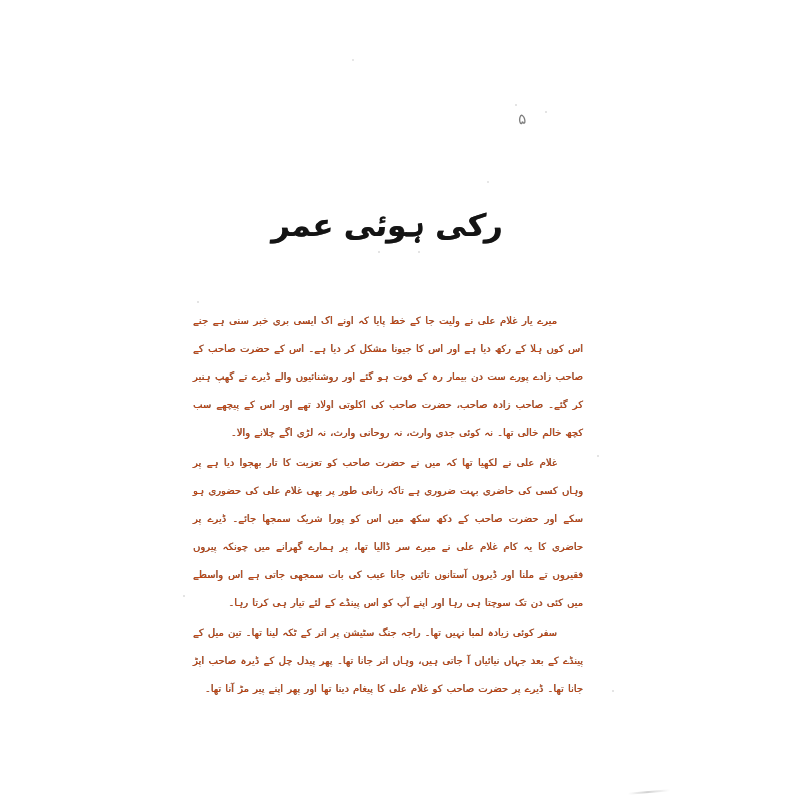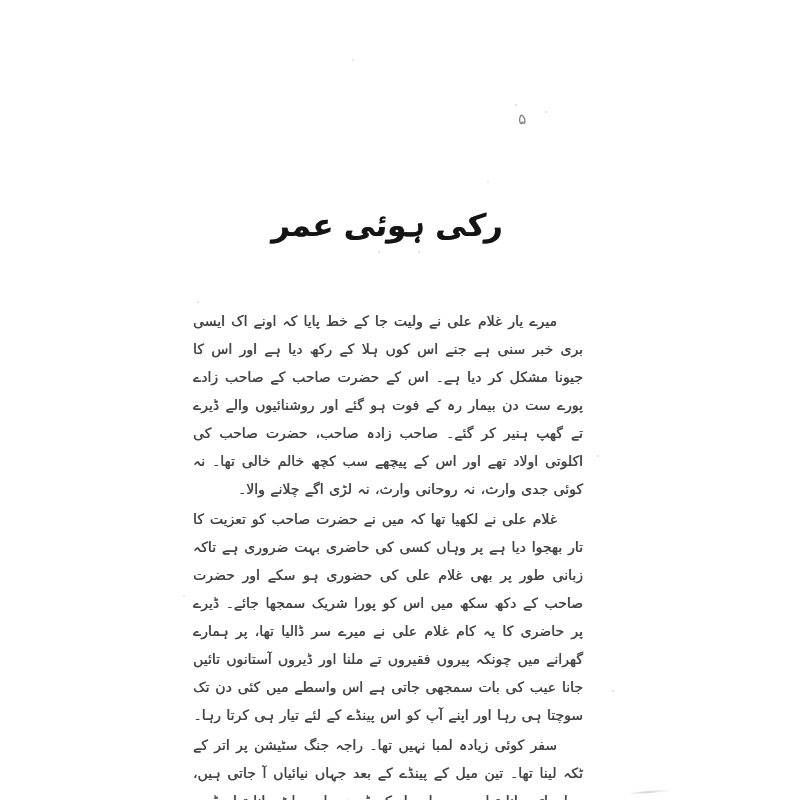--- a/index.html
+++ b/index.html
@@ -74,23 +74,23 @@
     text-shadow: 0.4px 0 0 rgba(0,0,0,.75);
   }
 
   .title-spacer { height: 62px; }
 
   .para {
     direction: rtl;
     text-align: justify;
     text-align-last: right;
     font-family: "DejaVu Sans", "Liberation Sans", sans-serif;
-    font-size: 14px;
+    font-size: 10px;
     line-height: 28px;
-    color: #404040;
+    color: #c2410c;
     margin: 0 0 2px 0;
     text-indent: 26px;
     word-spacing: 1px;
     
     text-shadow: 0.35px 0 0 rgba(0,0,0,.55), -0.35px 0 0 rgba(0,0,0,.25);
   }
 
   .para.last-para { margin-bottom: 0; }
 
   

